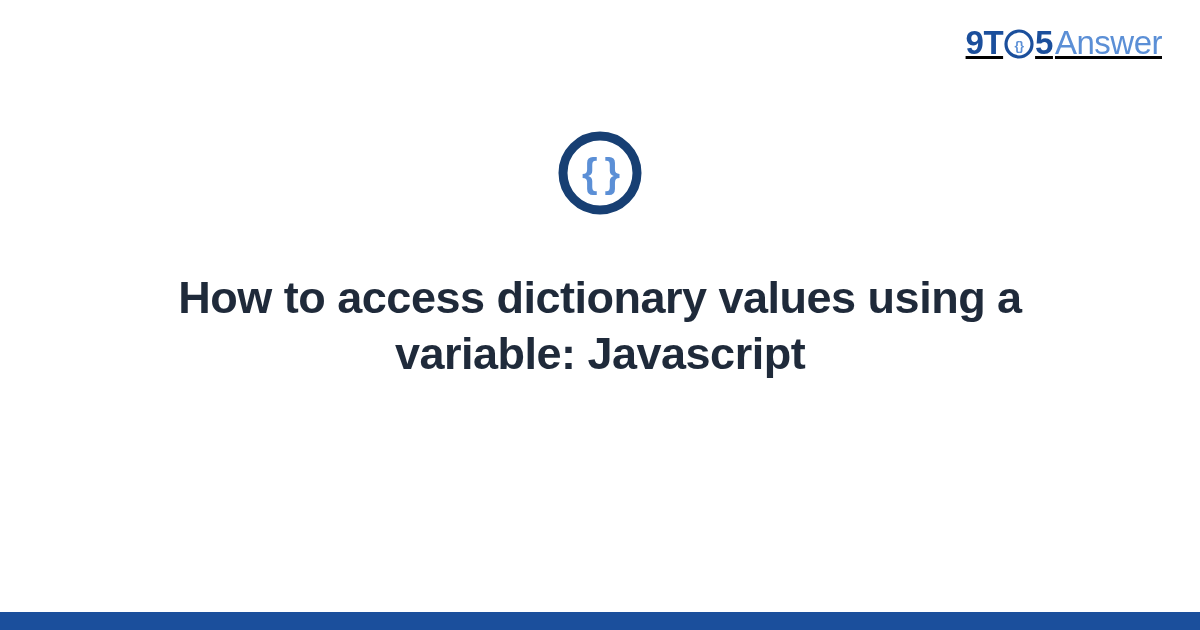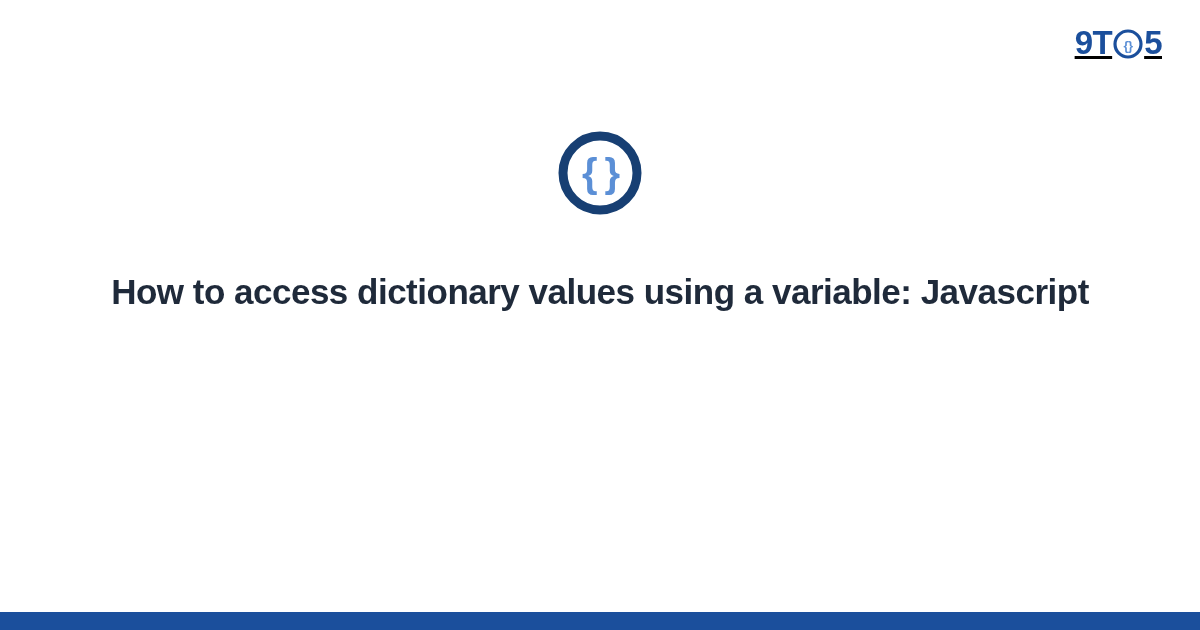--- a/index.html
+++ b/index.html
@@ -57,21 +57,21 @@
       display: flex;
       flex-direction: column;
       align-items: center;
     }
     .category-icon {
       width: 86px;
       height: 86px;
       margin-bottom: 54px;
     }
     .title {
-      font-size: 35px;
+      font-size: 45px;
       font-weight: 700;
       color: #1f2a3a;
       text-align: center;
       line-height: 1.25;
       max-width: 980px;
       letter-spacing: -0.5px;
     }
     .footer-bar {
       position: absolute;
       bottom: 0;
@@ -86,20 +86,21 @@
 
 <div class="logo">
   <span class="logo-9t">9T</span>
   <span class="logo-o">
     <svg viewBox="0 0 30 30" width="30" height="30">
       <circle cx="15" cy="15" r="13" fill="none" stroke="#1b4f9c" stroke-width="3.2"></circle>
       <text x="15" y="20.5" text-anchor="middle" font-size="13" font-weight="700" fill="#5b8fd6" font-family="Arial">{}</text>
     </svg>
   </span>
   <span class="logo-5">5</span>
+  <span class="logo-answer">Answer</span>
 </div>
 
 <div class="center-area">
   <div class="category-icon">
     <svg viewBox="0 0 86 86" width="86" height="86">
       <circle cx="43" cy="43" r="37" fill="none" stroke="#173f73" stroke-width="9"></circle>
       <text x="43" y="57" text-anchor="middle" font-size="40" font-weight="700" fill="#5b8fd6" font-family="Arial, sans-serif" letter-spacing="-2">{ }</text>
     </svg>
   </div>
   <h1 class="title">How to access dictionary values using a variable: Javascript</h1>

